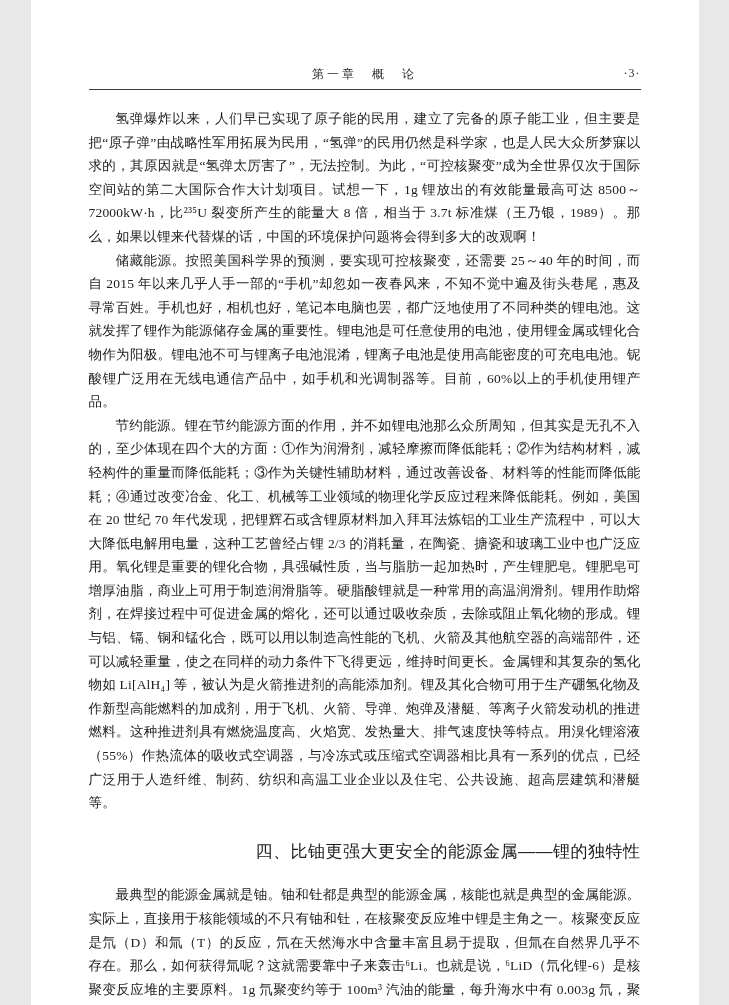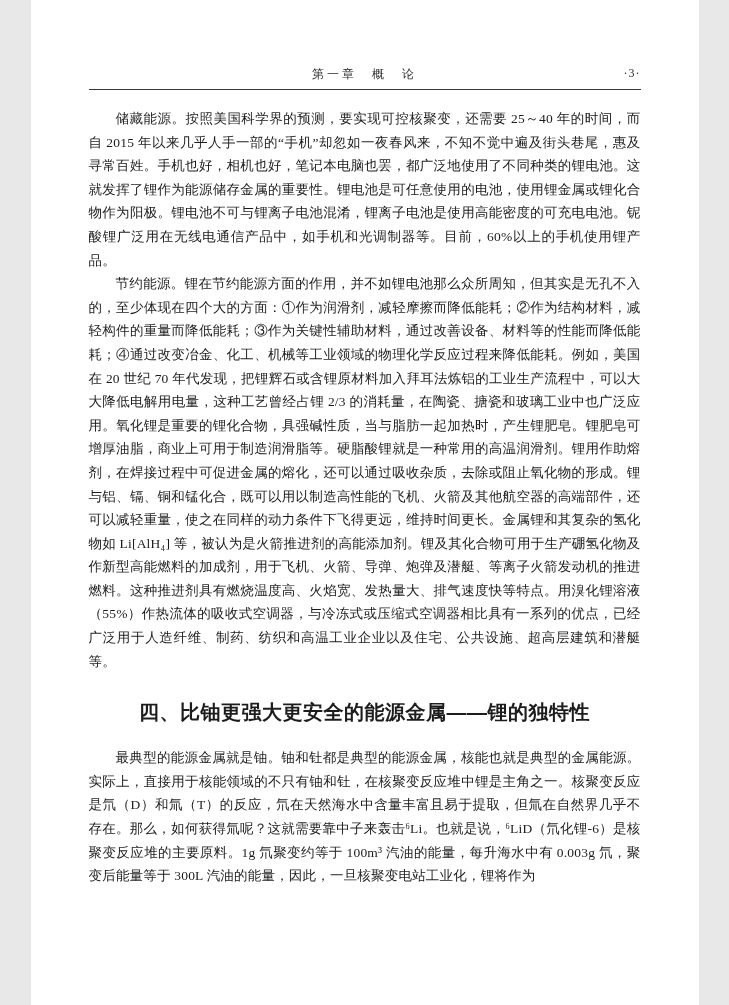--- a/index.html
+++ b/index.html
@@ -49,42 +49,43 @@
     line-height: 23.6px;
     text-align: justify;
     text-justify: inter-ideograph;
     letter-spacing: 0.2px;
   }
   p.para {
     text-indent: 2em;
     margin: 0;
   }
   h2.section-heading {
-    font-size: 20px;
-    font-weight: bold;
+    font-size: 17px;
+    font-weight: normal;
     line-height: 1.45;
     margin: 25px 0 19px 0;
     letter-spacing: 0.5px;
-    text-align: center;
+    text-align: right;
     font-family: "Liberation Sans", "DejaVu Sans", sans-serif;
   }
 </style>
 </head>
 <body>
 
 <div class="page">
   <div class="content">
 
     <div class="running-header">
       <span class="chapter-title">第一章　概　论</span>
       <span class="page-number">·3·</span>
     </div>
     <div class="header-rule"></div>
 
     <div class="body-text">
+      <p class="para">氢弹爆炸以来，人们早已实现了原子能的民用，建立了完备的原子能工业，但主要是把“原子弹”由战略性军用拓展为民用，“氢弹”的民用仍然是科学家，也是人民大众所梦寐以求的，其原因就是“氢弹太厉害了”，无法控制。为此，“可控核聚变”成为全世界仅次于国际空间站的第二大国际合作大计划项目。试想一下，1g 锂放出的有效能量最高可达 8500～72000kW·h，比²³⁵U 裂变所产生的能量大 8 倍，相当于 3.7t 标准煤（王乃银，1989）。那么，如果以锂来代替煤的话，中国的环境保护问题将会得到多大的改观啊！</p>
       <p class="para">储藏能源。按照美国科学界的预测，要实现可控核聚变，还需要 25～40 年的时间，而自 2015 年以来几乎人手一部的“手机”却忽如一夜春风来，不知不觉中遍及街头巷尾，惠及寻常百姓。手机也好，相机也好，笔记本电脑也罢，都广泛地使用了不同种类的锂电池。这就发挥了锂作为能源储存金属的重要性。锂电池是可任意使用的电池，使用锂金属或锂化合物作为阳极。锂电池不可与锂离子电池混淆，锂离子电池是使用高能密度的可充电电池。铌酸锂广泛用在无线电通信产品中，如手机和光调制器等。目前，60%以上的手机使用锂产品。</p>
       <p class="para">节约能源。锂在节约能源方面的作用，并不如锂电池那么众所周知，但其实是无孔不入的，至少体现在四个大的方面：①作为润滑剂，减轻摩擦而降低能耗；②作为结构材料，减轻构件的重量而降低能耗；③作为关键性辅助材料，通过改善设备、材料等的性能而降低能耗；④通过改变冶金、化工、机械等工业领域的物理化学反应过程来降低能耗。例如，美国在 20 世纪 70 年代发现，把锂辉石或含锂原材料加入拜耳法炼铝的工业生产流程中，可以大大降低电解用电量，这种工艺曾经占锂 2/3 的消耗量，在陶瓷、搪瓷和玻璃工业中也广泛应用。氧化锂是重要的锂化合物，具强碱性质，当与脂肪一起加热时，产生锂肥皂。锂肥皂可增厚油脂，商业上可用于制造润滑脂等。硬脂酸锂就是一种常用的高温润滑剂。锂用作助熔剂，在焊接过程中可促进金属的熔化，还可以通过吸收杂质，去除或阻止氧化物的形成。锂与铝、镉、铜和锰化合，既可以用以制造高性能的飞机、火箭及其他航空器的高端部件，还可以减轻重量，使之在同样的动力条件下飞得更远，维持时间更长。金属锂和其复杂的氢化物如 Li[AlH₄] 等，被认为是火箭推进剂的高能添加剂。锂及其化合物可用于生产硼氢化物及作新型高能燃料的加成剂，用于飞机、火箭、导弹、炮弹及潜艇、等离子火箭发动机的推进燃料。这种推进剂具有燃烧温度高、火焰宽、发热量大、排气速度快等特点。用溴化锂溶液（55%）作热流体的吸收式空调器，与冷冻式或压缩式空调器相比具有一系列的优点，已经广泛用于人造纤维、制药、纺织和高温工业企业以及住宅、公共设施、超高层建筑和潜艇等。</p>
       <h2 class="section-heading">四、比铀更强大更安全的能源金属——锂的独特性</h2>
       <p class="para">最典型的能源金属就是铀。铀和钍都是典型的能源金属，核能也就是典型的金属能源。实际上，直接用于核能领域的不只有铀和钍，在核聚变反应堆中锂是主角之一。核聚变反应是氘（D）和氚（T）的反应，氘在天然海水中含量丰富且易于提取，但氚在自然界几乎不存在。那么，如何获得氚呢？这就需要靠中子来轰击⁶Li。也就是说，⁶LiD（氘化锂-6）是核聚变反应堆的主要原料。1g 氘聚变约等于 100m³ 汽油的能量，每升海水中有 0.003g 氘，聚变后能量等于 300L 汽油的能量，因此，一旦核聚变电站工业化，锂将作为</p>
     </div>
 
   </div>
 </div>
 
 </body></html>

